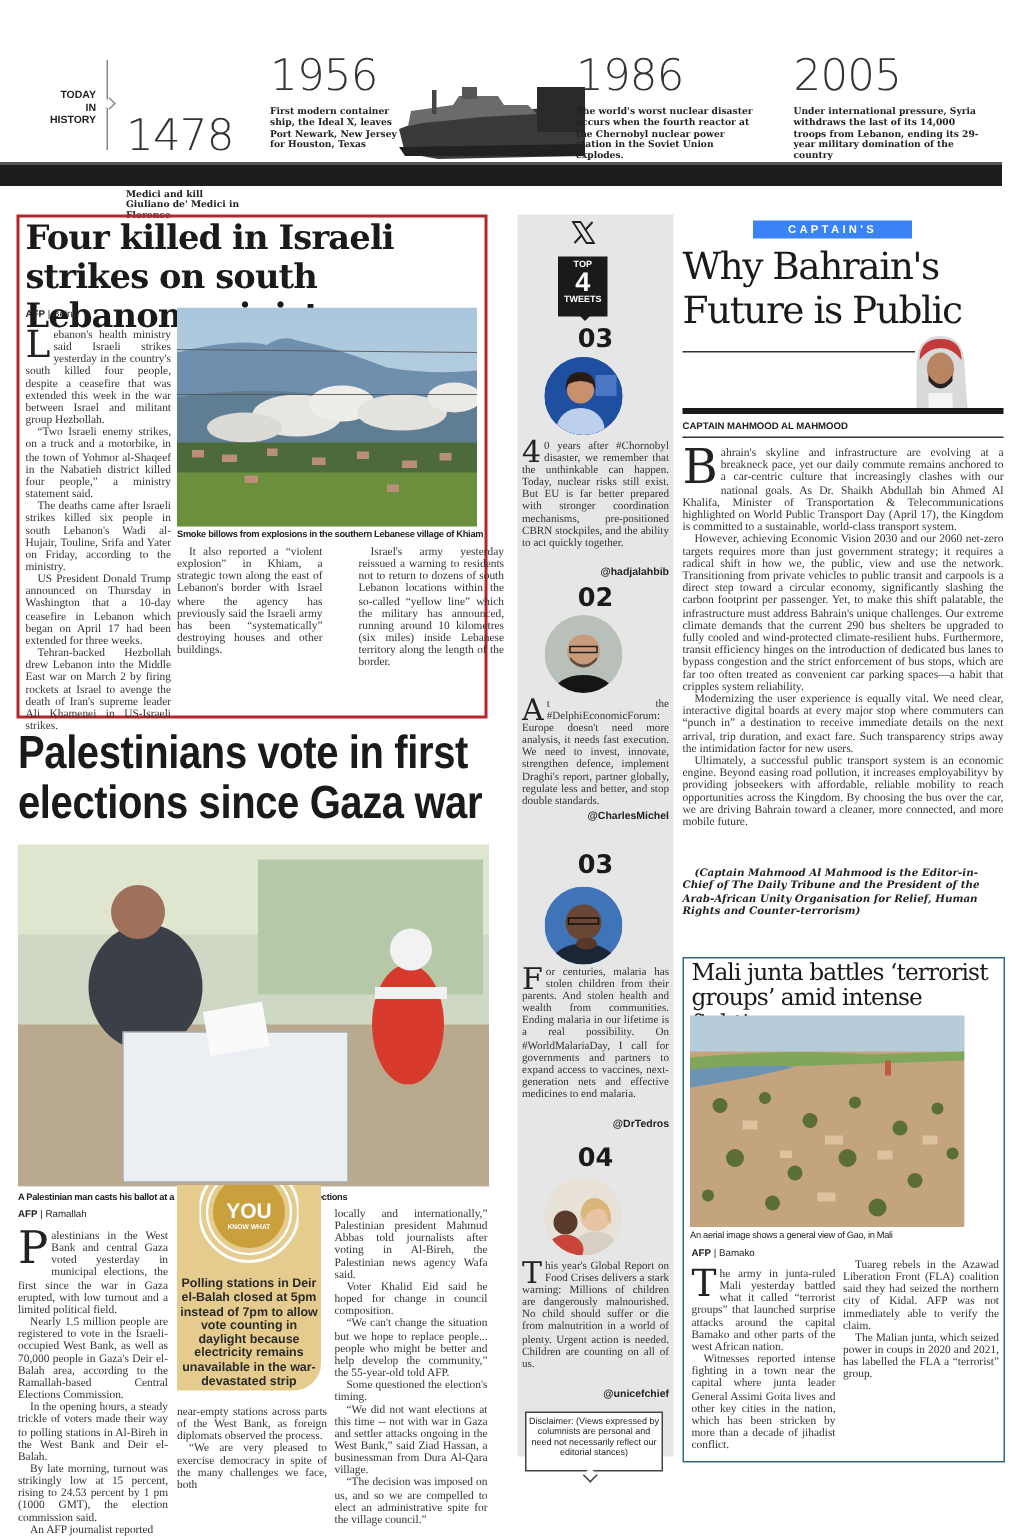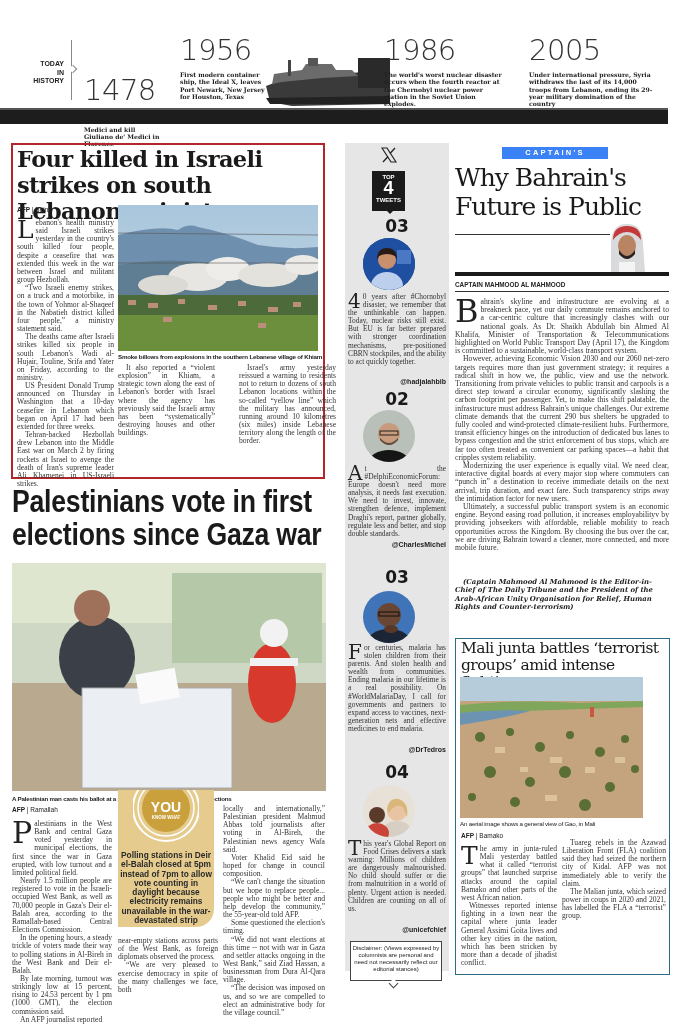--- a/index.html
+++ b/index.html
@@ -185,21 +185,21 @@
 <div class="abs col-text" style="left:118px; top:937px; width:100px;">
   <p class="first">near-empty stations across parts of the West Bank, as foreign diplomats observed the process.</p>
   <p>“We are very pleased to exercise democracy in spite of the many challenges we face, both</p>
 </div>
 <div class="abs col-text" style="left:223px; top:805px; width:102px;">
   <p class="first">locally and internationally,” Palestinian president Mahmud Abbas told journalists after voting in Al-Bireh, the Palestinian news agency Wafa said.</p>
   <p>Voter Khalid Eid said he hoped for change in council composition.</p>
   <p>“We can't change the situation but we hope to replace people... people who might be better and help develop the community,” the 55-year-old told AFP.</p>
   <p>Some questioned the election's timing.</p>
   <p>“We did not want elections at this time -- not with war in Gaza and settler attacks ongoing in the West Bank,” said Ziad Hassan, a businessman from Dura Al-Qara village.</p>
-  <p>“The decision was imposed on us, and so we are compelled to elect an administrative body for the village council.”</p>
+  <p>“The decision was imposed on us, and so we are compelled to elect an administrative spite for the village council.”</p>
 </div>
 
 <div class="abs tweets-panel"></div>
 <svg class="abs" style="left:381px; top:147px;" width="16" height="16" viewBox="0 0 16 16">
   <path d="M1 1 L6 1 L15 15 L10 15 Z" fill="none" stroke="#222" stroke-width="1.2"></path>
   <line x1="14" y1="1" x2="9" y2="6.5" stroke="#222" stroke-width="1.3"></line>
   <line x1="2" y1="15" x2="7" y2="9.5" stroke="#222" stroke-width="1.3"></line>
 </svg>
 <div class="abs" style="left:372px; top:171px; width:33px; height:40px; background:#1a1a1a;">
   <div class="sans" style="color:#fff; font-weight:bold; font-size:6px; text-align:center; margin-top:3px;">TOP</div>

